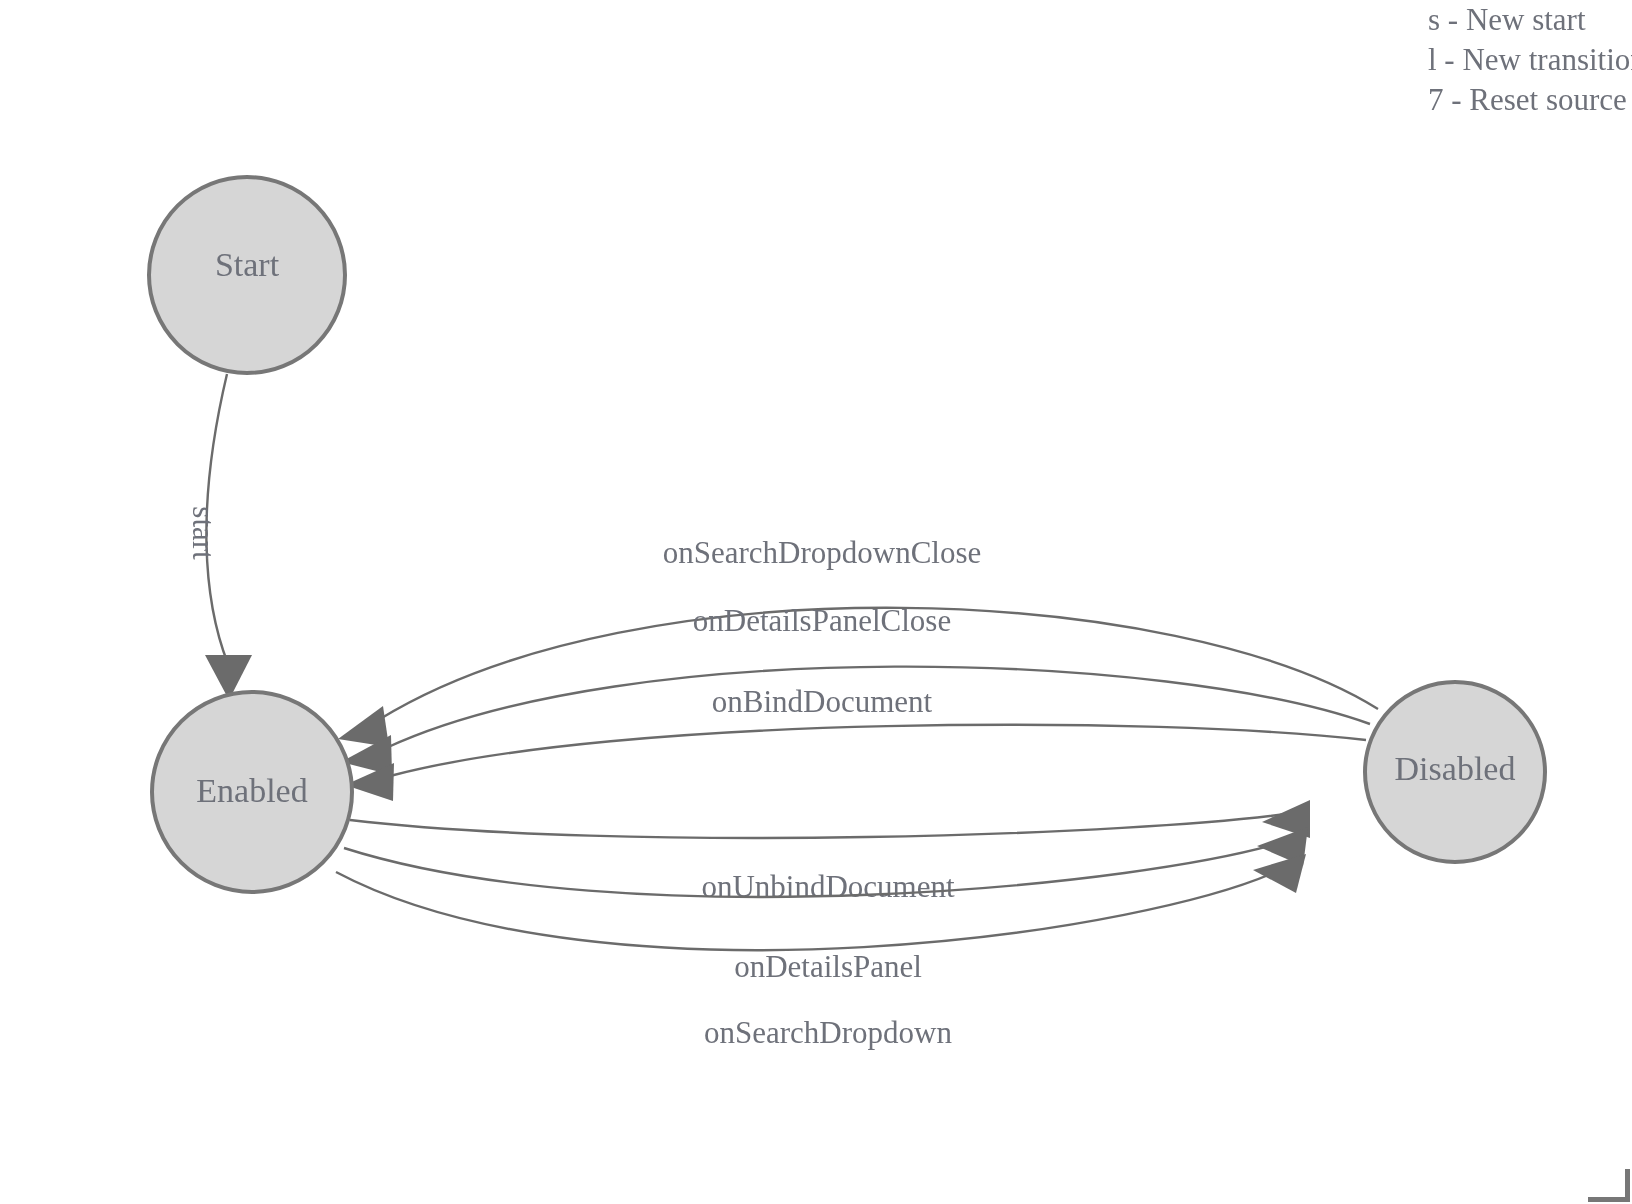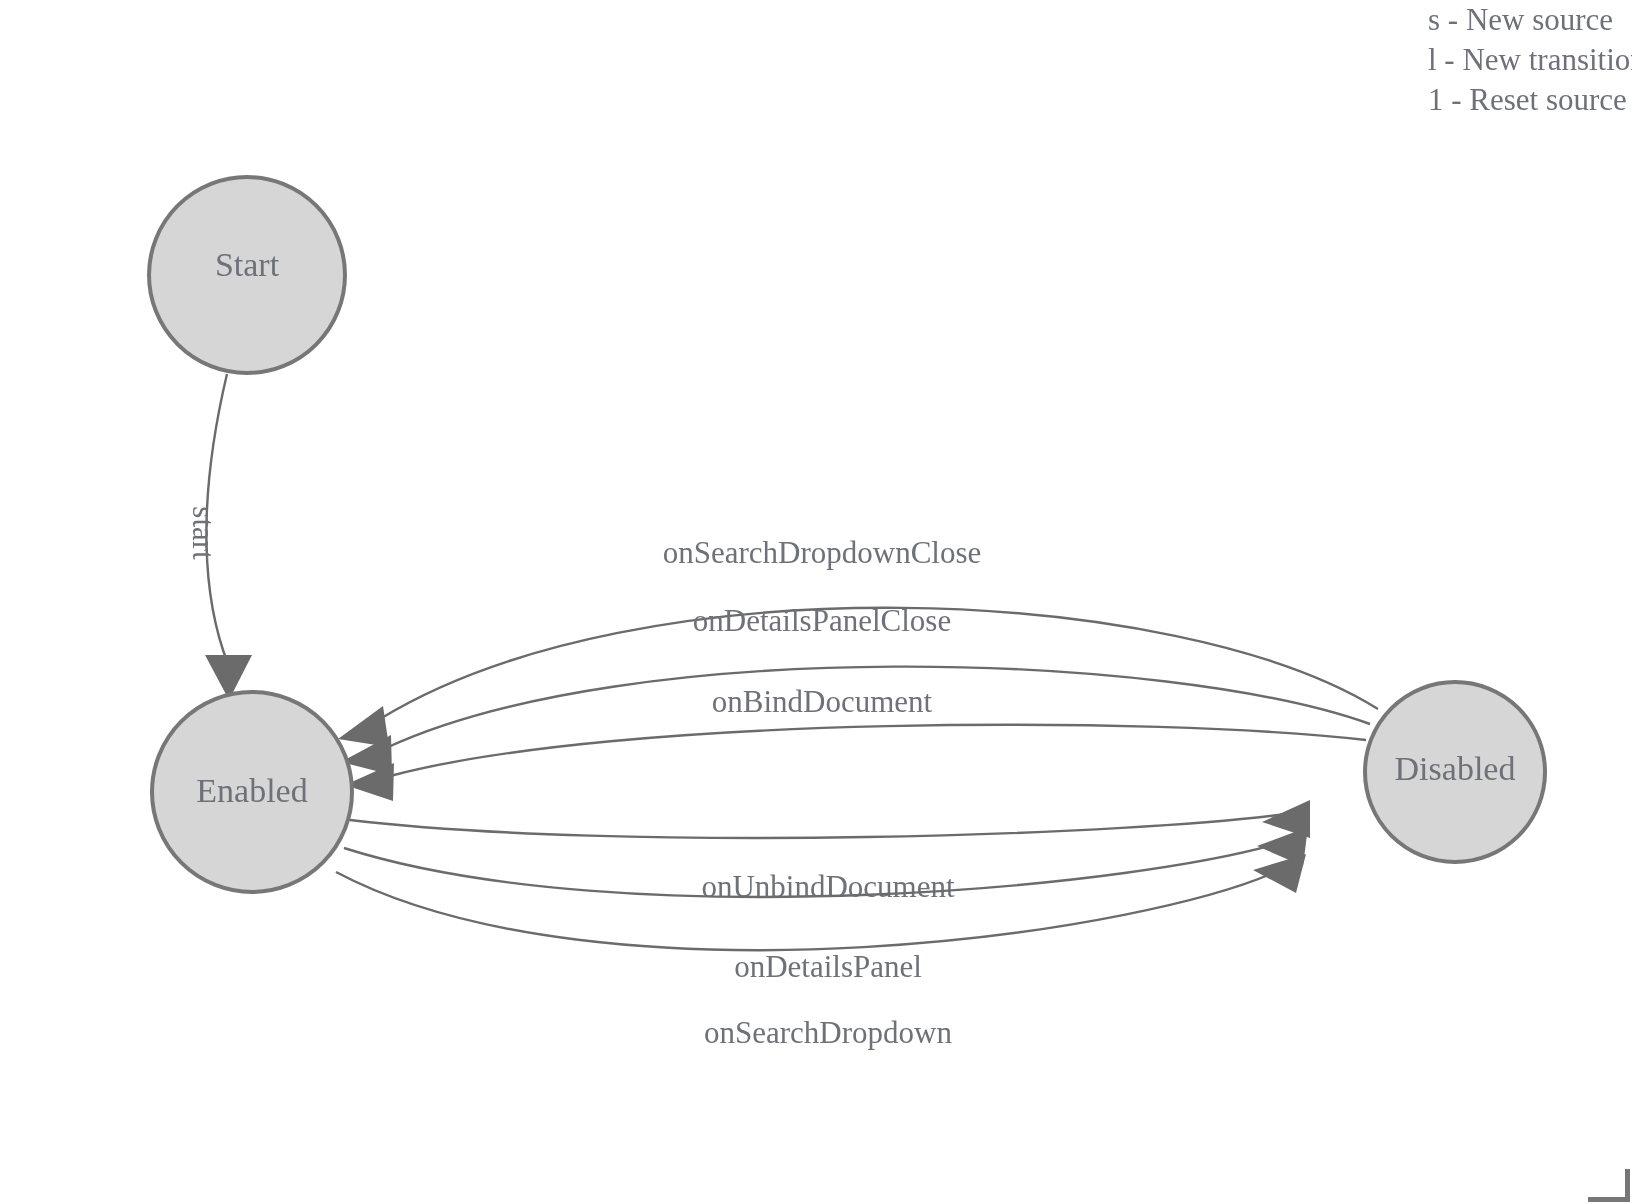--- a/index.html
+++ b/index.html
@@ -161,23 +161,23 @@
     </g>
 
     <g>
       <circle class="state-circle" cx="1455" cy="772" r="90"></circle>
       <text class="state-label" x="1455" y="772">Disabled</text>
     </g>
 
   </svg>
 
   <div id="help-legend">
-    <div class="help-line">s - New source</div>
+    <div class="help-line">s - New start</div>
     <div class="help-line">l - New transition</div>
-    <div class="help-line">1 - Reset source</div>
+    <div class="help-line">7 - Reset source</div>
   </div>
 
   <div id="scroll-corner">
     <div class="h-bar"></div>
     <div class="v-bar"></div>
   </div>
 
 </div>
 
 </body></html>

